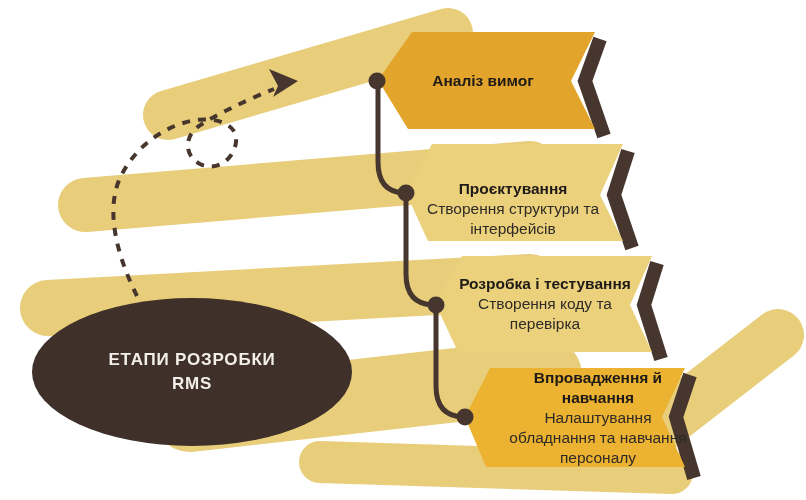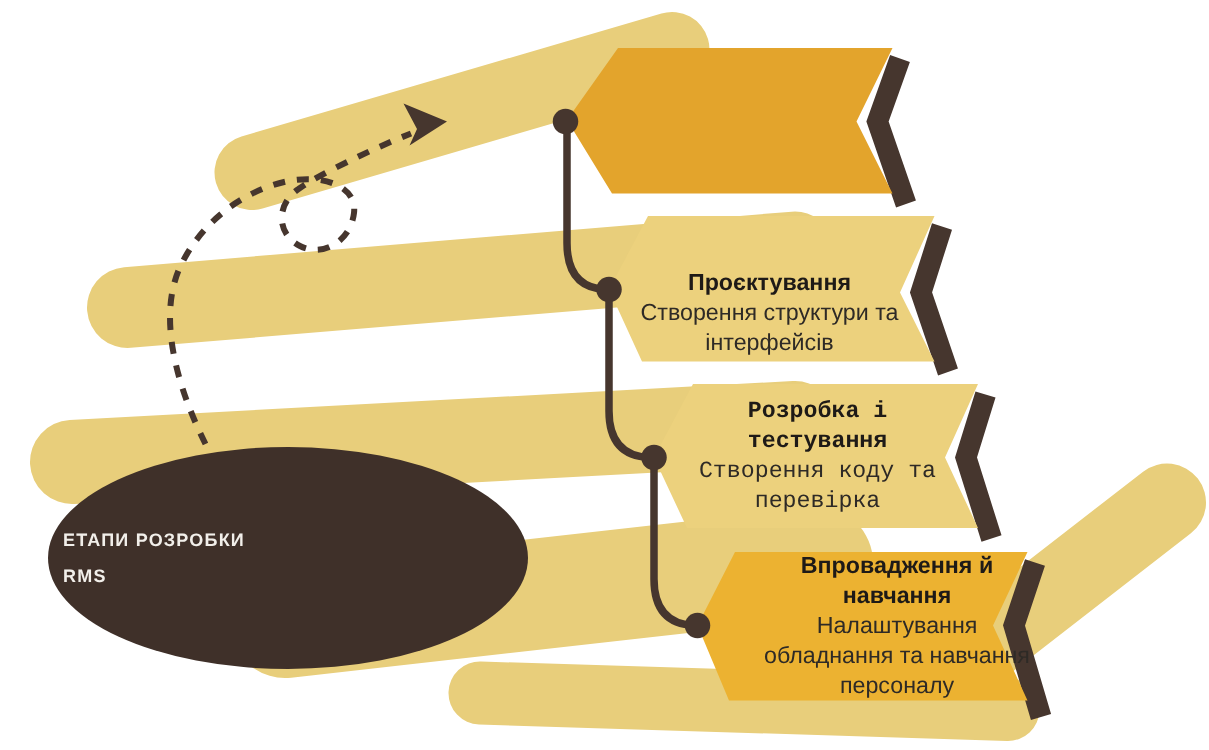--- a/index.html
+++ b/index.html
@@ -27,24 +27,24 @@
   .banner-gold-bright{fill:var(--gold-banner-bright);}
   .banner-pale{fill:var(--pale-banner);}
   .timeline-path{stroke:var(--dark-brown);stroke-width:5;fill:none;}
   .timeline-dot{fill:var(--dark-brown);}
   .stage-text{position:absolute;display:flex;flex-direction:column;justify-content:center;
     text-align:center;font-size:15.5px;line-height:20px;white-space:pre-line;}
   .stage-heading{font-weight:700;color:var(--heading-text);}
   .stage-body{color:var(--body-text);}
   #stage1-text{left:390px;top:32px;width:186px;height:97px;}
   #stage2-text{left:420px;top:160px;width:186px;height:97px;}
-  #stage3-text{left:450px;top:256px;width:190px;height:96px;font-family:Liberation Mono, monospace;}
+  #stage3-text{left:450px;top:256px;width:190px;height:96px;}
   #stage4-text{left:500px;top:368px;width:196px;height:100px;}
-  #ellipse-title{position:absolute;left:42px;top:348px;width:300px;
-    font-weight:700;font-size:12px;line-height:24px;letter-spacing:0.8px;
+  #ellipse-title{position:absolute;left:42px;top:348px;width:300px;text-align:center;
+    font-weight:700;font-size:17px;line-height:24px;letter-spacing:0.8px;
     color:var(--title-text);white-space:pre-line;}
 </style>
 </head>
 <body>
 
 <div id="stage">
 
   <svg id="shapes" viewBox="0 0 806 500" xmlns="http://www.w3.org/2000/svg">
 
     <line class="brush" x1="168" y1="115" x2="448" y2="33" stroke-width="50"></line>
@@ -75,20 +75,21 @@
     <circle class="timeline-dot" cx="377" cy="81" r="8.5"></circle>
     <circle class="timeline-dot" cx="406" cy="193" r="8.5"></circle>
     <circle class="timeline-dot" cx="436" cy="305" r="8.5"></circle>
     <circle class="timeline-dot" cx="465" cy="417" r="8.5"></circle>
   </svg>
 
   <div id="ellipse-title">ЕТАПИ РОЗРОБКИ
 RMS</div>
 
   <div class="stage-text" id="stage1-text">
+    <div class="stage-heading">Аналіз вимог</div>
   </div>
   <div class="stage-text" id="stage2-text">
     <div class="stage-heading">Проєктування</div>
     <div class="stage-body">Створення структури та
 інтерфейсів</div>
   </div>
   <div class="stage-text" id="stage3-text">
     <div class="stage-heading">Розробка і тестування</div>
     <div class="stage-body">Створення коду та
 перевірка</div>

